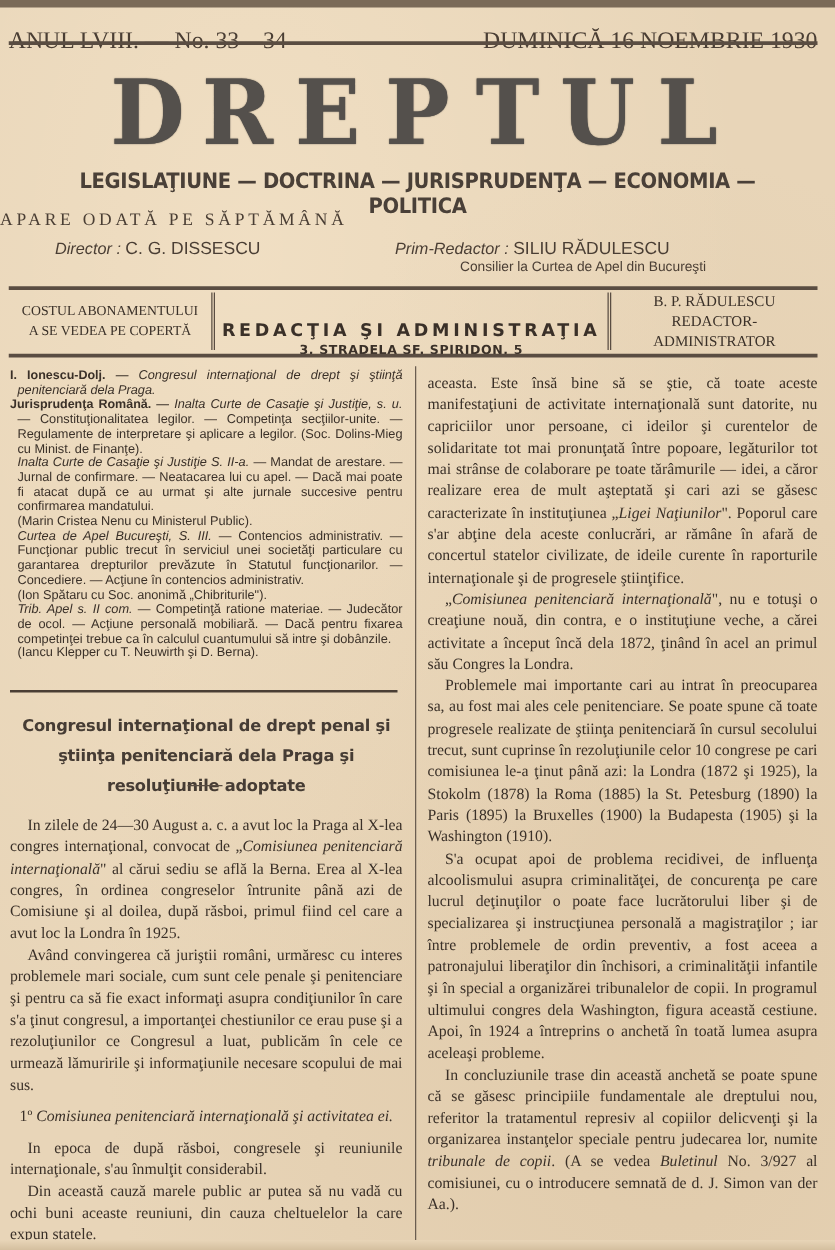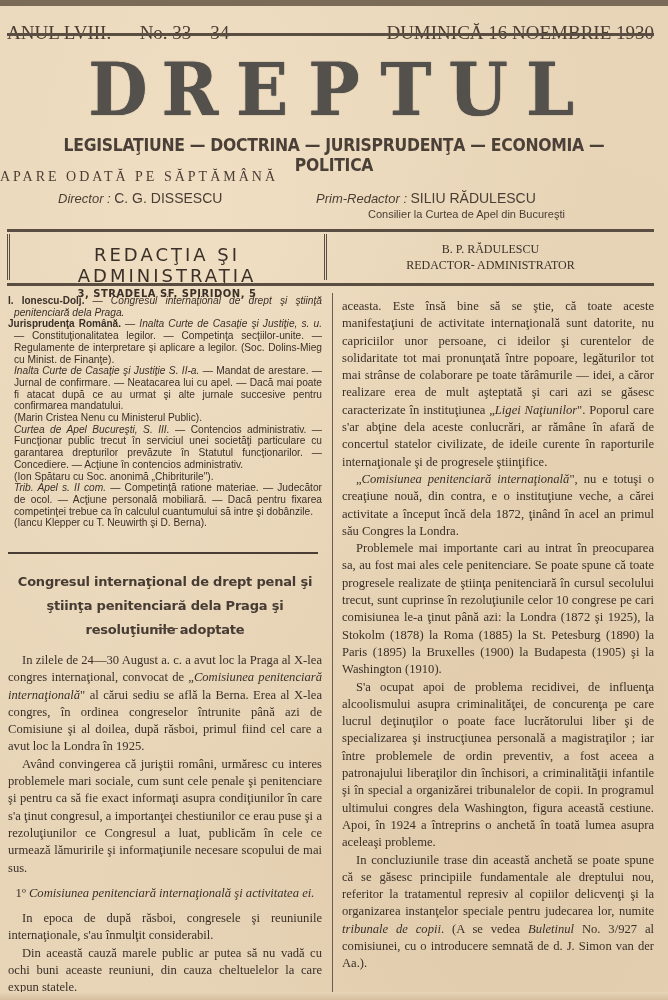--- a/index.html
+++ b/index.html
@@ -55,21 +55,21 @@
   .staff .nm { font-family: "Liberation Sans", sans-serif; font-size: 14px; }
   .consilier { position: absolute; left: 368px; top: 208px; font-size: 11px; font-family: Liberation Sans, sans-serif; color: #4a3e34; }
   .infobar {
     position: absolute; left: 7px; right: 14px; top: 232px; height: 50px;
     display: flex; align-items: center;
   }
   .infobar .cell { height: 46px; display: flex; flex-direction: column; justify-content: center; align-items: center; text-align: center; }
   .infobar .c1 { width: 162px; font-size: 11px; line-height: 16px; }
   .infobar .c2 { width: 320px; border-left: 3px double #5a4d42; border-right: 3px double #5a4d42; }
   .infobar .c3 { flex: 1; font-size: 12px; line-height: 16px; }
-  .infobar .c2 .t1 { font-family: "DejaVu Sans", sans-serif; font-weight: normal; font-size: 18px; letter-spacing: 3px; margin-top: 29px; }
+  .infobar .c2 .t1 { font-family: "DejaVu Sans", sans-serif; font-weight: bold; font-size: 14px; letter-spacing: 3px; margin-top: 29px; }
   .infobar .c2 .t2 { font-family: "DejaVu Sans", sans-serif; font-weight: bold; font-size: 10px; letter-spacing: 0.5px; margin-top: 2px; }
   .col-divider { position: absolute; left: 332px; top: 293px; width: 1px; height: 700px; background: #6a5d50; }
   .col { position: absolute; top: 295px; font-size: 11.5px; line-height: 17.3px; text-align: justify; color: #3a3028; }
   .col-left { left: 8px; width: 314px; }
   .summary { font-size: 10.2px; line-height: 11.7px; font-family: "Liberation Sans", sans-serif; text-align: justify; }
   .summary .b { font-weight: bold; font-family: Liberation Sans, sans-serif; font-size: 10px; }
   .summary .i { font-style: italic; }
   .summary p { margin: 0; }
   .summary p.ind { padding-left: 6px; text-indent: -6px; }
   .sep-line { position: absolute; left: 8px; width: 310px; top: 552px; height: 2px; background: #4a3e34; }
@@ -105,32 +105,36 @@
     <span>E</span>
     <span>P</span>
     <span>T</span>
     <span>U</span>
     <span>L</span>
   </div>
 
   <div class="subjects">LEGISLAŢIUNE — DOCTRINA — JURISPRUDENŢA — ECONOMIA — POLITICA</div>
   <div class="appears">APARE ODATĂ PE SĂPTĂMÂNĂ</div>
 
-  <div class="staff" style="left:58px;">
+  <div class="staff" style="left:44px;">
     <span class="role">Director :</span>
     <span class="nm">C. G. DISSESCU</span>
   </div>
   <div class="staff" style="left:316px;">
     <span class="role">Prim-Redactor :</span>
     <span class="nm">SILIU RĂDULESCU</span>
   </div>
   <div class="consilier">Consilier la Curtea de Apel din Bucureşti</div>
 
   <div class="rule-thick" style="top:229px;"></div>
   <div class="infobar">
+    <div class="cell c1">
+      <span>COSTUL ABONAMENTULUI</span>
+      <span>A SE VEDEA PE COPERTĂ</span>
+    </div>
     <div class="cell c2">
       <span class="t1">REDACŢIA ŞI ADMINISTRAŢIA</span>
       <span class="t2">3, STRADELA SF. SPIRIDON, 5</span>
     </div>
     <div class="cell c3">
       <span>B. P. RĂDULESCU</span>
       <span>REDACTOR- ADMINISTRATOR</span>
     </div>
   </div>
   <div class="rule-thick" style="top:283px;"></div>

